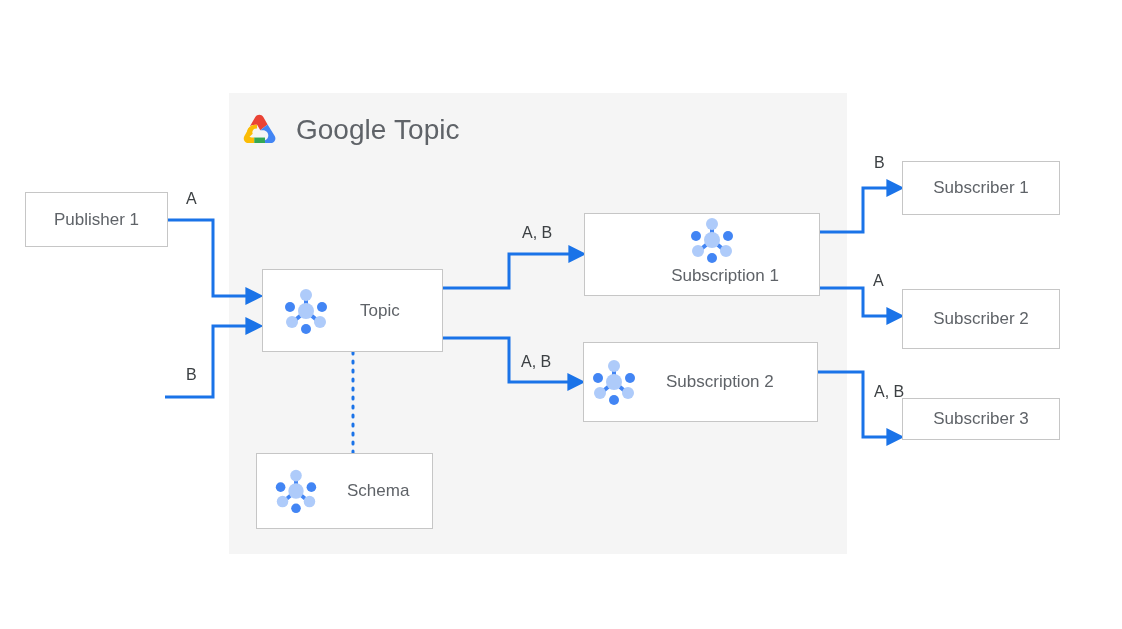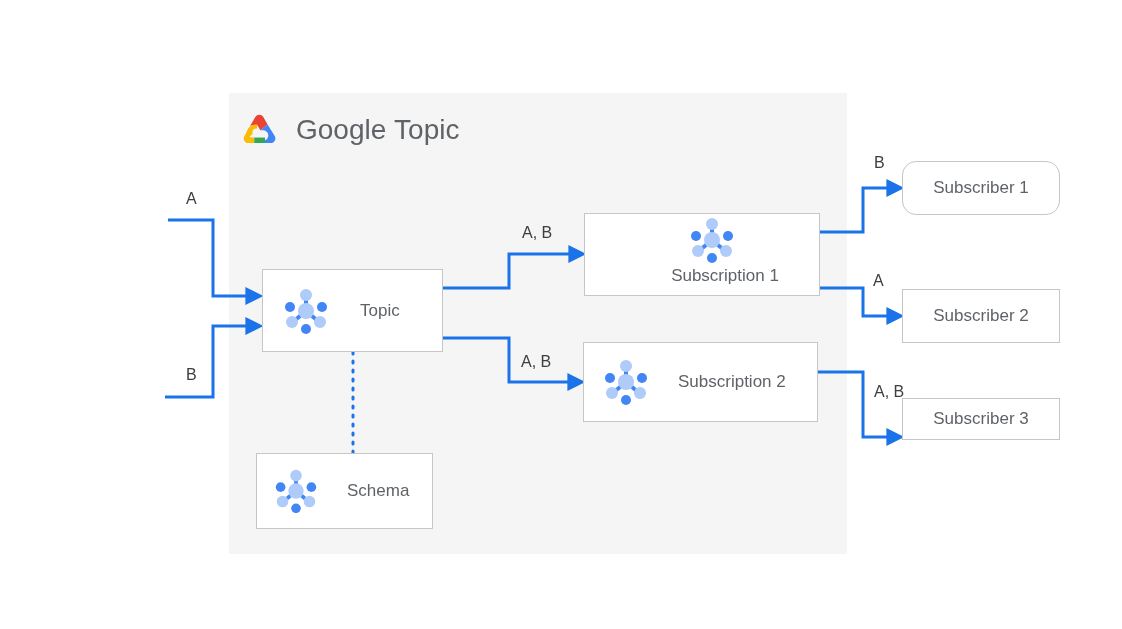--- a/index.html
+++ b/index.html
@@ -142,20 +142,23 @@
   </svg>
 
   <div class="edge-label" style="left:186px; top:190px;">A</div>
   <div class="edge-label" style="left:186px; top:366px;">B</div>
   <div class="edge-label" style="left:522px; top:224px;">A, B</div>
   <div class="edge-label" style="left:521px; top:353px;">A, B</div>
   <div class="edge-label" style="left:874px; top:154px;">B</div>
   <div class="edge-label" style="left:873px; top:272px;">A</div>
   <div class="edge-label" style="left:874px; top:383px;">A, B</div>
 
+  <div class="node centered" style="left:25px; top:192px; width:143px; height:55px;">
+    <span class="node-label">Publisher 1</span>
+  </div>
 
 
   <div class="node" style="left:262px; top:269px; width:181px; height:83px; padding-left:17px;">
     <svg class="node-icon" width="52" height="52" viewBox="0 0 52 52">
       <line x1="26" y1="26" x2="26" y2="11" stroke="#4285f4" stroke-width="4"></line>
       <line x1="26" y1="26" x2="14" y2="36" stroke="#4285f4" stroke-width="4"></line>
       <line x1="26" y1="26" x2="38" y2="36" stroke="#4285f4" stroke-width="4"></line>
       <circle cx="26" cy="26" r="8" fill="#aecbfa"></circle>
       <circle cx="26" cy="10" r="6" fill="#aecbfa"></circle>
       <circle cx="10" cy="22" r="5" fill="#4285f4"></circle>
@@ -192,41 +195,41 @@
       <circle cx="26" cy="10" r="6" fill="#aecbfa"></circle>
       <circle cx="10" cy="22" r="5" fill="#4285f4"></circle>
       <circle cx="42" cy="22" r="5" fill="#4285f4"></circle>
       <circle cx="12" cy="37" r="6" fill="#aecbfa"></circle>
       <circle cx="40" cy="37" r="6" fill="#aecbfa"></circle>
       <circle cx="26" cy="44" r="5" fill="#4285f4"></circle>
     </svg>
     <span class="node-label" style="margin-left:26px;">Subscription 1</span>
   </div>
 
-  <div class="node" style="left:583px; top:342px; width:235px; height:80px; padding-left:16px;">
+  <div class="node" style="left:583px; top:342px; width:235px; height:80px; padding-left:4px;">
     <svg class="node-icon" width="52" height="52" viewBox="0 0 52 52">
       <line x1="26" y1="26" x2="26" y2="11" stroke="#4285f4" stroke-width="4"></line>
       <line x1="26" y1="26" x2="14" y2="36" stroke="#4285f4" stroke-width="4"></line>
       <line x1="26" y1="26" x2="38" y2="36" stroke="#4285f4" stroke-width="4"></line>
       <circle cx="26" cy="26" r="8" fill="#aecbfa"></circle>
       <circle cx="26" cy="10" r="6" fill="#aecbfa"></circle>
       <circle cx="10" cy="22" r="5" fill="#4285f4"></circle>
       <circle cx="42" cy="22" r="5" fill="#4285f4"></circle>
       <circle cx="12" cy="37" r="6" fill="#aecbfa"></circle>
       <circle cx="40" cy="37" r="6" fill="#aecbfa"></circle>
       <circle cx="26" cy="44" r="5" fill="#4285f4"></circle>
     </svg>
     <span class="node-label" style="margin-left:26px;">Subscription 2</span>
   </div>
 
-  <div class="node centered" style="left:902px; top:161px; width:158px; height:54px;border-radius:14px;">
+  <div class="node centered" style="left:902px; top:161px; width:158px; height:54px;">
     <span class="node-label">Subscriber 1</span>
   </div>
 
-  <div class="node centered" style="left:902px; top:289px; width:158px; height:54px;">
+  <div class="node centered" style="left:902px; top:289px; width:158px; height:60px;">
     <span class="node-label">Subscriber 2</span>
   </div>
 
   <div class="node centered" style="left:902px; top:398px; width:158px; height:42px;">
     <span class="node-label">Subscriber 3</span>
   </div>
 
 </div>
 
 </body></html>

